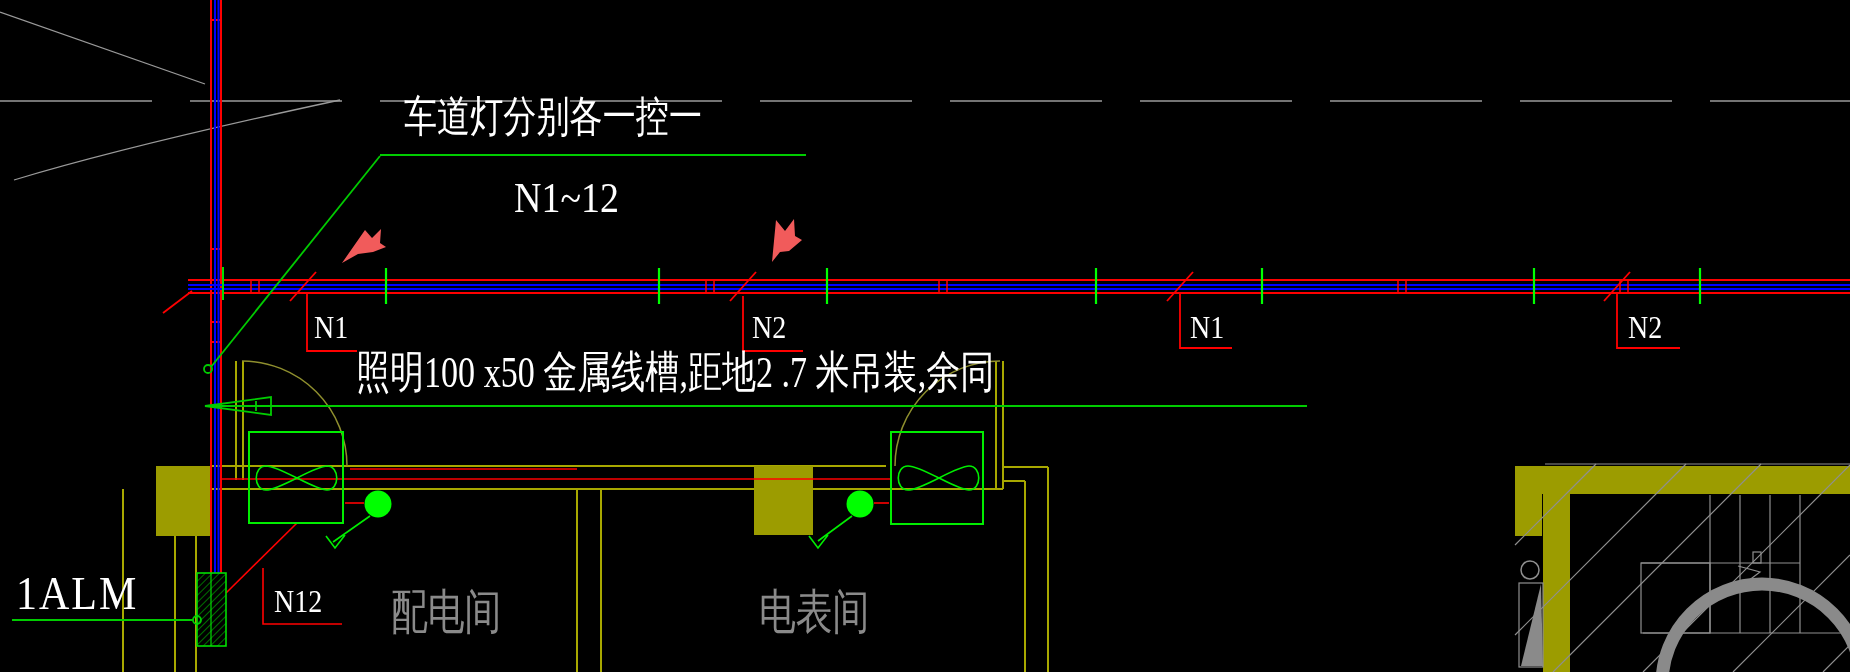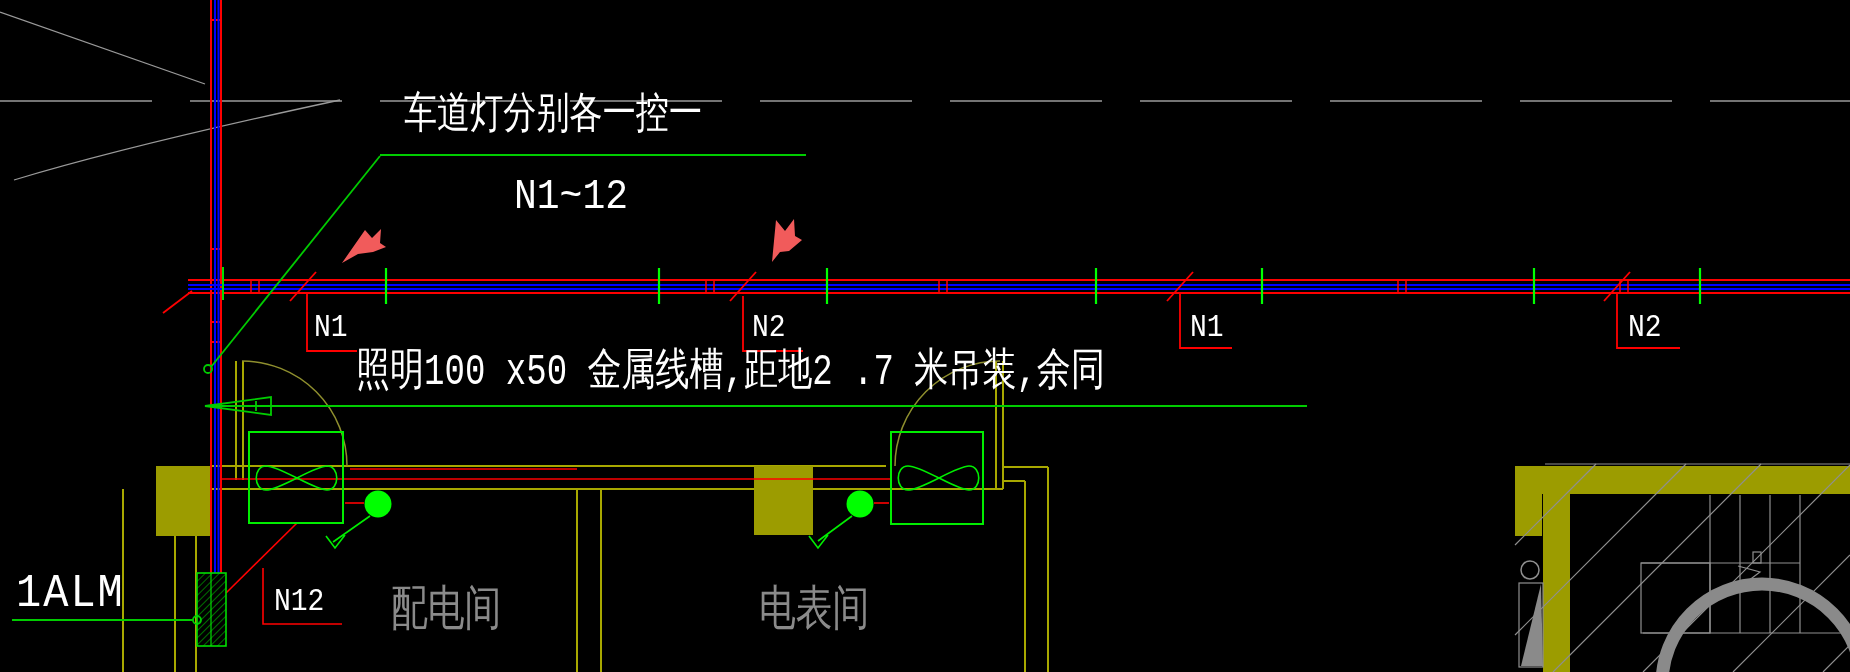--- a/index.html
+++ b/index.html
@@ -1,17 +1,17 @@
 <!DOCTYPE html>
 <html><head>
 <meta charset="utf-8">
 <style>
   html,body{margin:0;padding:0;background:#000;}
   #stage{position:relative;width:1850px;height:672px;background:#000;overflow:hidden;
-         font-family:Liberation Mono, monospace;}
+         font-family:Liberation Serif, serif;}
   #stage svg{position:absolute;left:0;top:0;}
   .txt{position:absolute;white-space:nowrap;color:#fff;line-height:1;}
   .cjk{transform:scale(0.92,1.2);transform-origin:0 0;}
   .lat{transform:scaleY(1.12);transform-origin:0 0;}
   .roomtxt{color:#8a8a8a;}
   .clabel{font-size:28px;}
 </style>
 </head>
 <body>
 

